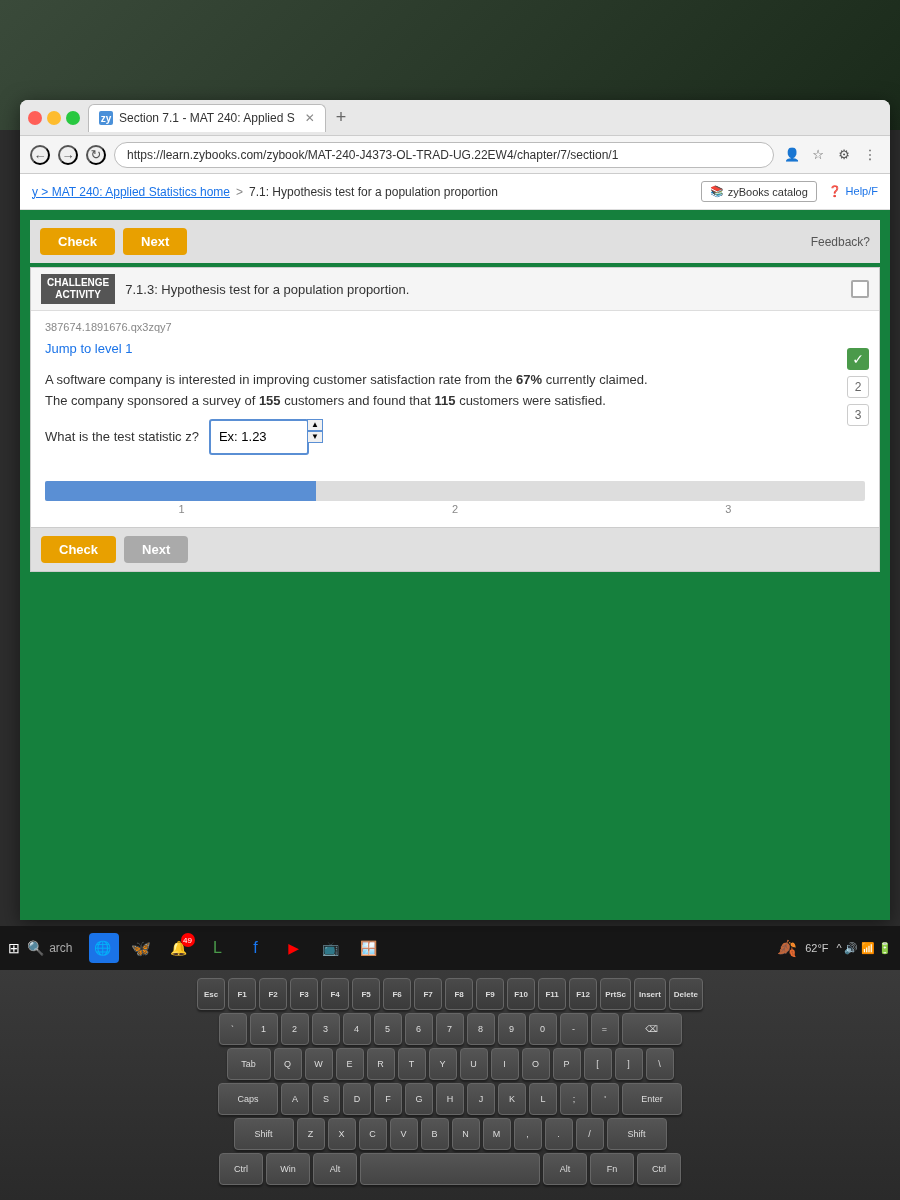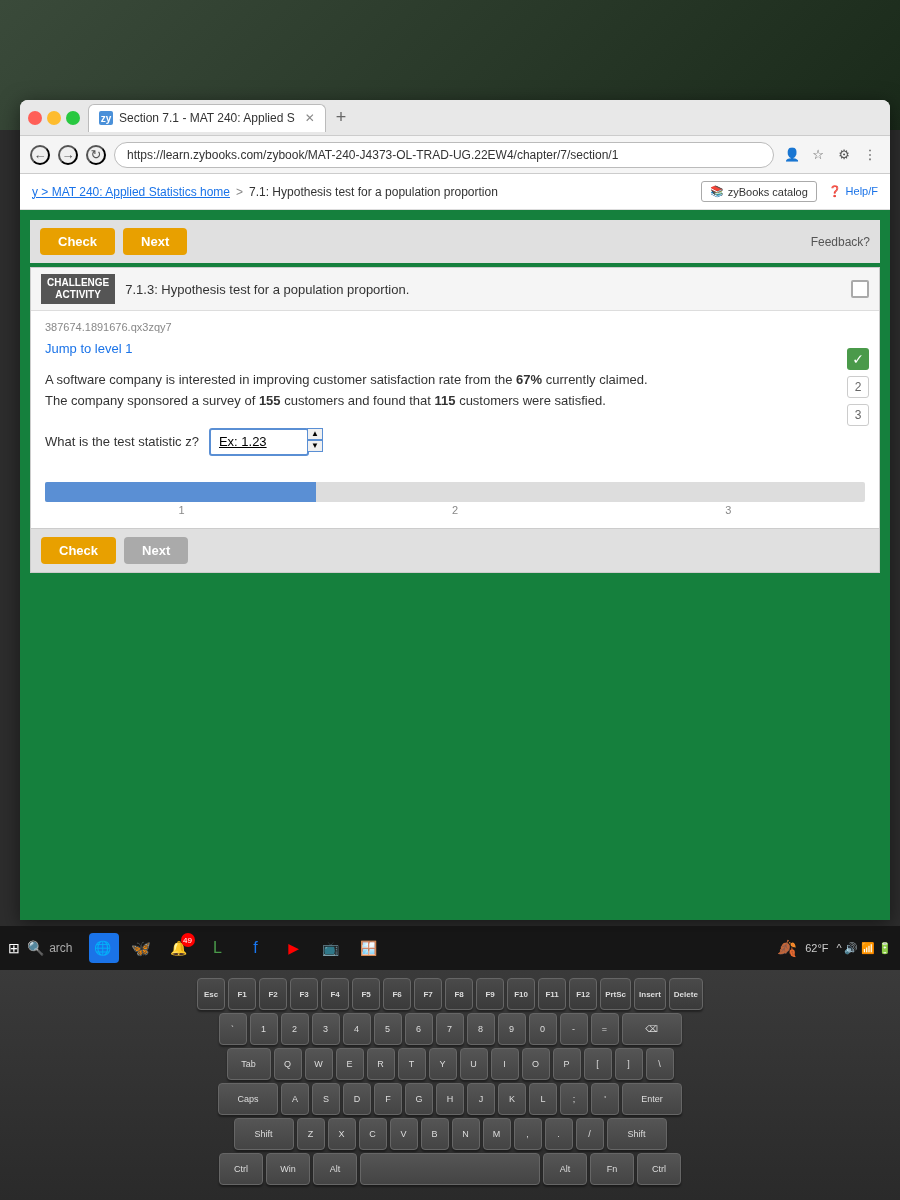--- a/index.html
+++ b/index.html
@@ -297,21 +297,21 @@
       font-size: 13px;
       cursor: pointer;
       margin-bottom: 14px;
       display: block;
     }
 
     .problem-text {
       font-size: 13px;
       color: #333;
       line-height: 1.6;
-      margin-bottom: 16px;
+      margin-bottom: 7px;
     }
 
     .problem-text strong {
       font-weight: bold;
     }
 
     .question-row {
       display: flex;
       align-items: center;
       gap: 10px;
@@ -319,22 +319,21 @@
       font-size: 13px;
       color: #333;
     }
 
     .answer-input {
       border: 2px solid #5a8fd4;
       border-radius: 3px;
       padding: 0 8px;
       font-size: 13px;
       width: 100px;
-      height: 28px;
-      text-decoration: underline;
+      height: 36px;
     }
 
     .input-stepper {
       display: flex;
       flex-direction: column;
       margin-left: -2px;
     }
 
     .stepper-btn {
       border: 1px solid #5a8fd4;

